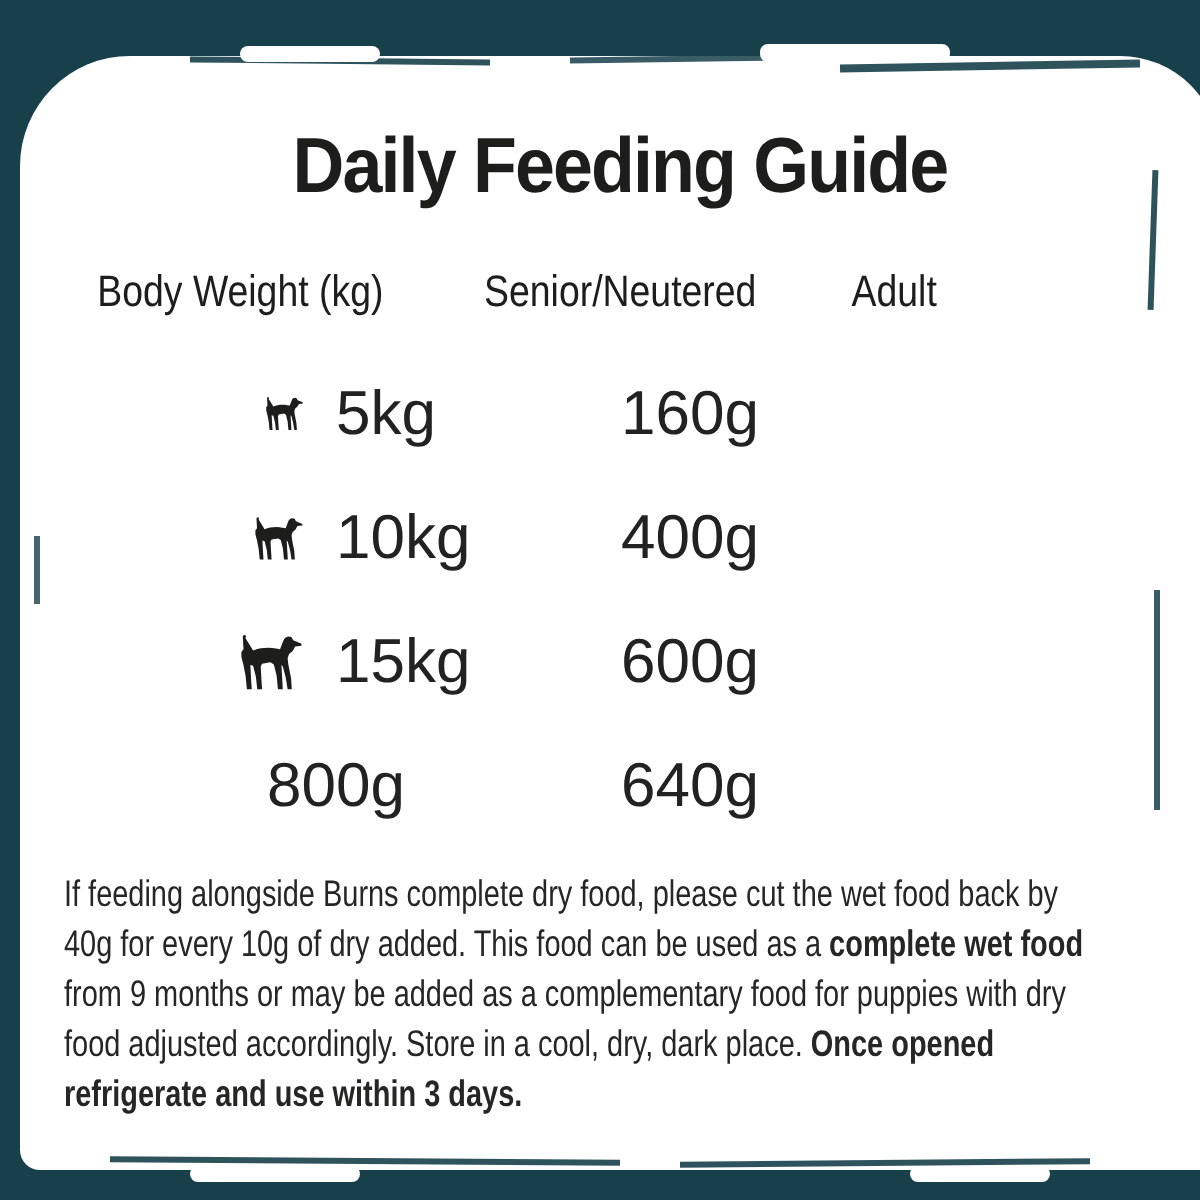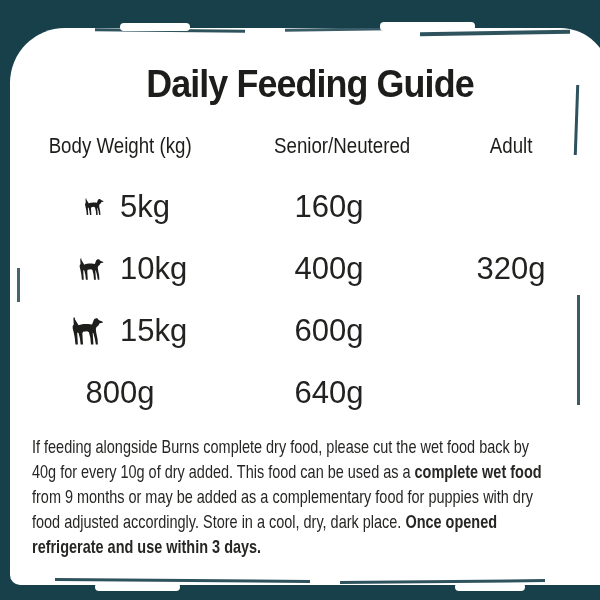--- a/index.html
+++ b/index.html
@@ -39,27 +39,26 @@
     text-align: center; font-size: 39px; font-weight: 700;
     letter-spacing: -1px; white-space: nowrap;
   }
   #title .squeeze { display:inline-block; transform: scaleX(.92); transform-origin: center; }
 
   .grid {
     display: grid;
     grid-template-columns: 220px 134px 166px;
     width: 520px;
     align-items: center;
-    gap: 32px;
   }
   #header-row { position: absolute; left: 0; top: 102px; height: 32px; }
   .hcell { text-align: center; font-size: 22px; font-weight: 400; white-space: nowrap; }
   .hcell span { display: inline-block; transform: scaleX(.85); transform-origin: center; }
 
-  #rows { position: absolute; left: 0; top: 148px; width: 520px; }
+  #rows { position: absolute; left: 0; top: 148px; width: 520px; padding-left: 48px; }
   .row { height: 62px; }
   .wcell { display: flex; align-items: center; justify-content: center; }
   .iconbox { width: 54px; display: flex; justify-content: flex-end; align-items: flex-end; margin-right: 16px; }
   .iconbox svg { display: block; color: var(--ink, #1d1d1b); }
   .wtext { width: 70px; text-align: left; font-size: 31px; color: #222220; }
   .vcell { text-align: center; font-size: 31px; color: #222220; white-space: nowrap; }
 
   #footer {
     position: absolute; left: 22px; top: 406px;
     width: 665px; font-size: 18.5px; line-height: 25px;
@@ -109,21 +108,20 @@
       <div class="grid row">
         <div class="wcell">
           <span class="iconbox">
               <svg width="27" height="23">
                 <use href="#dog"></use>
               </svg>
             </span>
           <span class="wtext">10kg</span>
         </div>
         <div class="vcell">400g</div>
-        <div class="vcell">320g</div>
       </div>
 
       <div class="grid row">
         <div class="wcell">
           <span class="iconbox">
               <svg width="35" height="29">
                 <use href="#dog"></use>
               </svg>
             </span>
           <span class="wtext">15kg</span>

